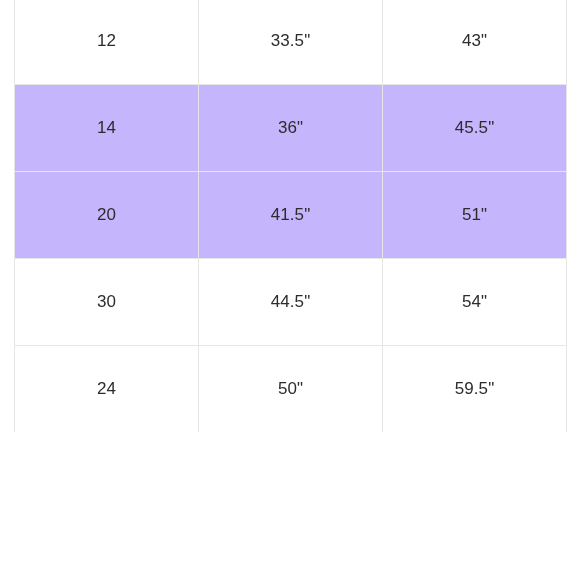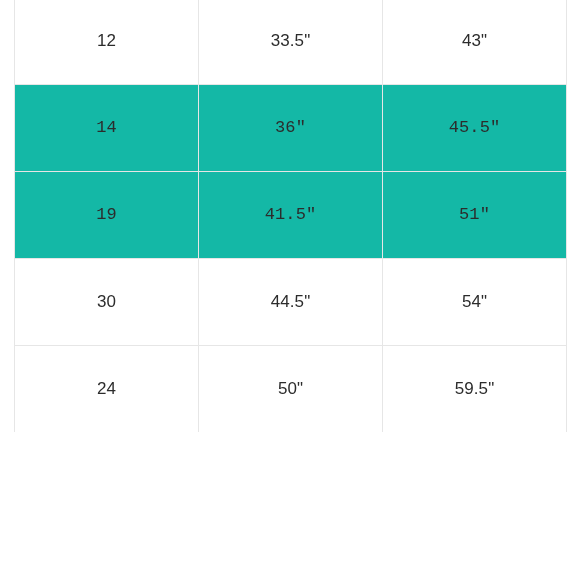--- a/index.html
+++ b/index.html
@@ -53,22 +53,21 @@
 
   #size-chart-table td:first-child {
     border-left: 1px solid #e6e6e6;
   }
 
   #size-chart-table tr.row-odd td {
     background: #ffffff;
   }
 
   #size-chart-table tr.row-even td {
-    background: #14b8a6;
-    font-family: Liberation Mono, monospace;
+    background: #c4b5fd;
   }
 </style>
 </head>
 <body>
 
 <div id="viewport">
 
   <table id="size-chart-table">
     <colgroup>
       <col class="col-size">
@@ -81,21 +80,21 @@
           <td>12</td>
           <td>33.5"</td>
           <td>43"</td>
         </tr>
         <tr class="row-even">
           <td>14</td>
           <td>36"</td>
           <td>45.5"</td>
         </tr>
         <tr class="row-even">
-          <td>19</td>
+          <td>20</td>
           <td>41.5"</td>
           <td>51"</td>
         </tr>
         <tr class="row-odd">
           <td>30</td>
           <td>44.5"</td>
           <td>54"</td>
         </tr>
         <tr class="row-odd">
           <td>24</td>

